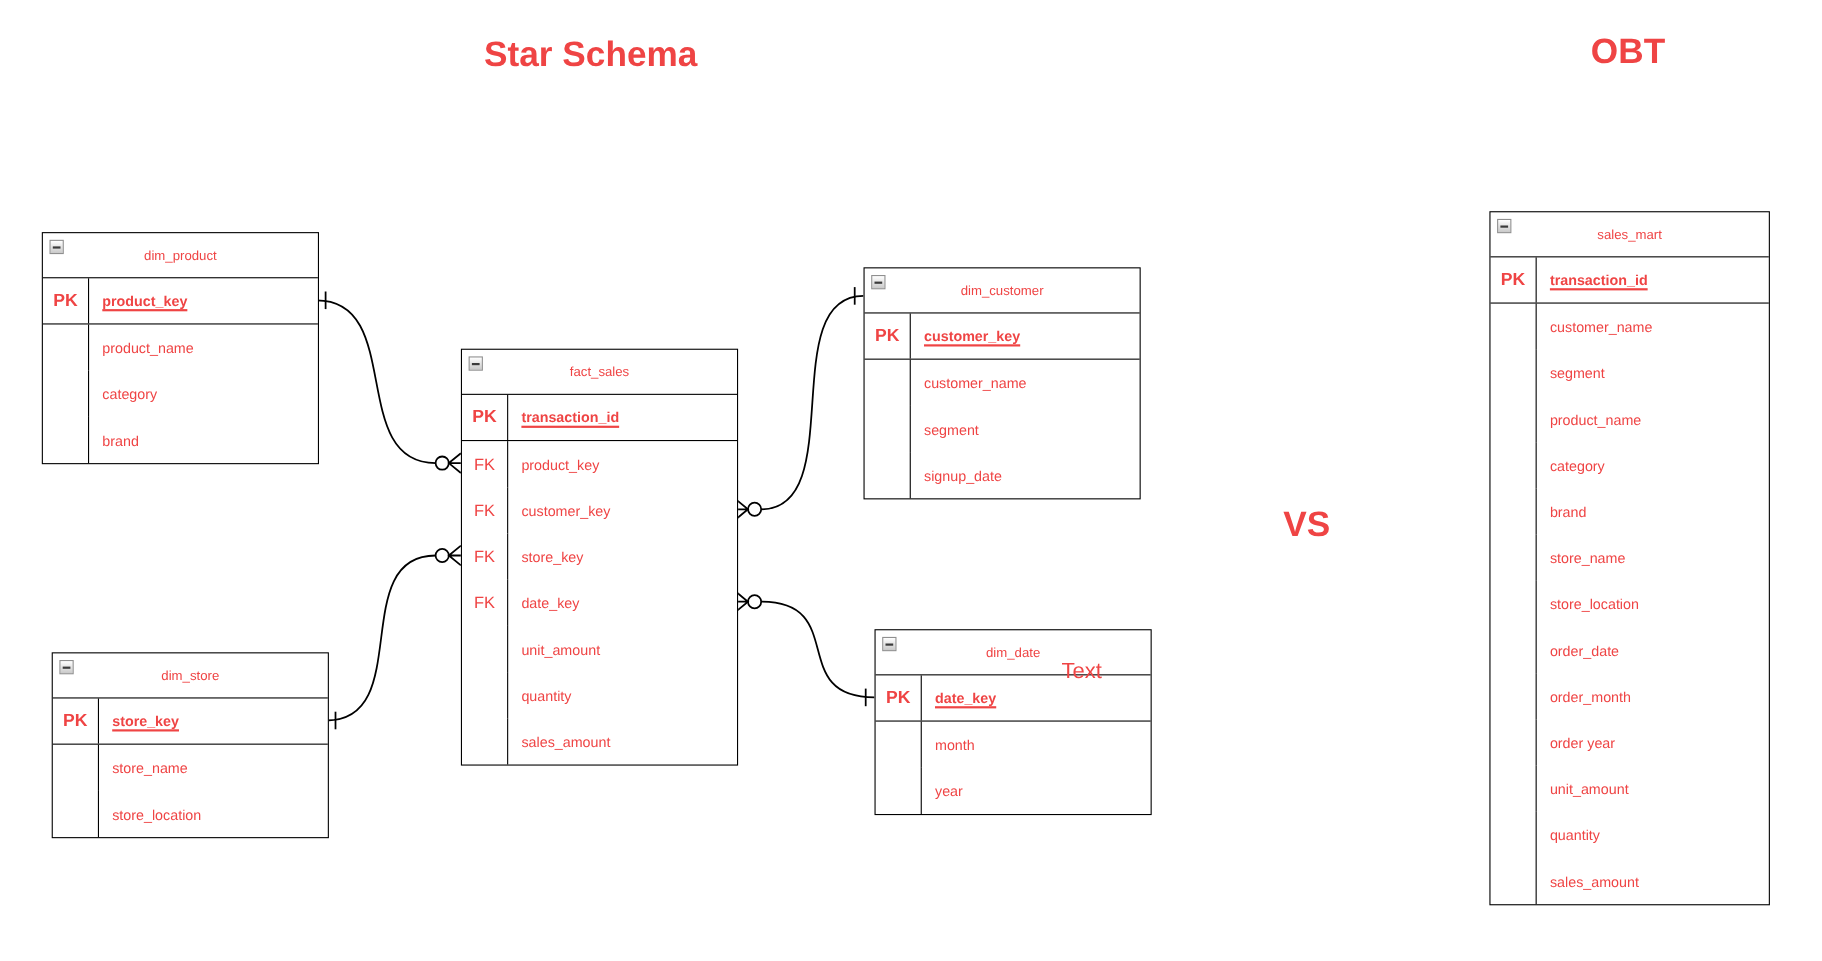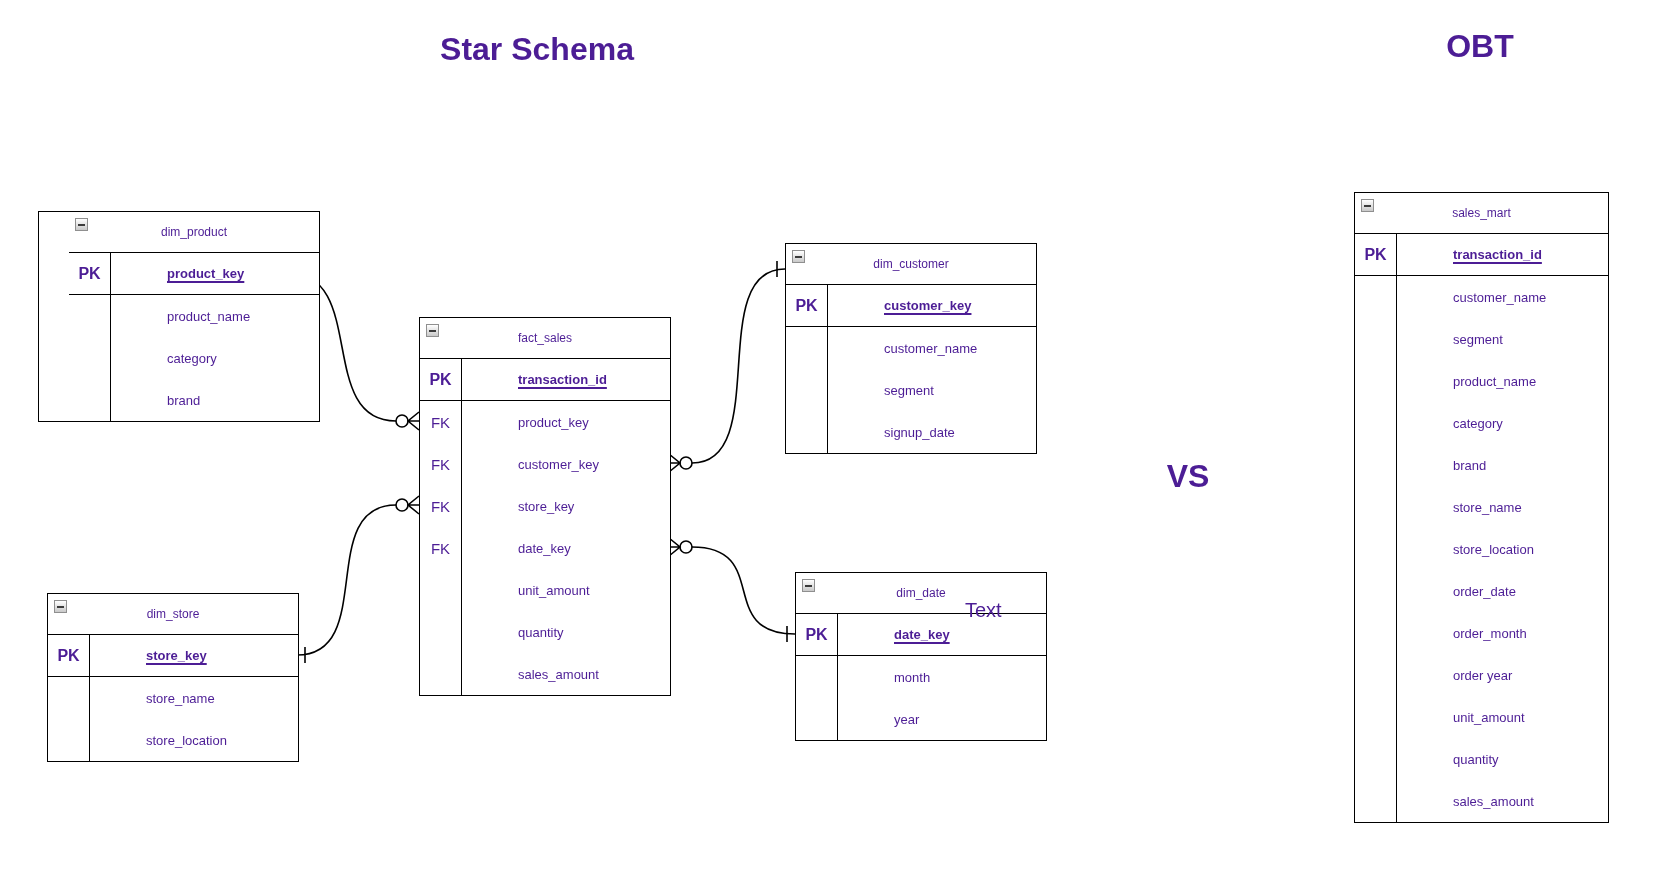--- a/index.html
+++ b/index.html
@@ -1,18 +1,18 @@
 <!DOCTYPE html>
 <html><head>
 <meta charset="utf-8">
 <style>
   html,body{margin:0;padding:0;background:#fff;}
   .canvas{
     position:relative; width:1656px; height:874px; background:#ffffff;
-    font-family:"Liberation Sans", sans-serif; color:#4c1d95; overflow:hidden;
+    font-family:"Liberation Sans", sans-serif; color:#ef4444; overflow:hidden;
   }
   .title{position:absolute; font-weight:bold; font-size:32px; text-align:center; white-space:nowrap;}
   .t-star{left:387px; top:31px;  width:300px;}
   .t-obt {left:1400px;top:28px;  width:160px;}
   .t-vs  {left:1128px;top:458px; width:120px;}
   .stray {position:absolute; left:965px; top:599px; font-size:20px; z-index:6;}
 
   .entity{
     position:absolute; background:#fff; border:1.6px solid #000; z-index:4;
   }
@@ -22,21 +22,21 @@
     font-weight:normal; font-size:12px; box-sizing:border-box;
   }
   .collapse{
     position:absolute; left:6px; top:6px; width:13px; height:13px;
     border:1px solid #8f8f8f; background:linear-gradient(#ffffff,#c9c9c9);
     box-sizing:border-box;
   }
   .collapse::after{
     content:""; position:absolute; left:2px; top:5px; width:7px; height:1.6px; background:#3b3b3b;
   }
-  .erow{display:flex; height:42px; box-sizing:border-box;gap:44px;}
+  .erow{display:flex; height:42px; box-sizing:border-box;}
   .erow.pkrow{border-bottom:1.6px solid #000;}
   .kcol{
     flex:0 0 42px; width:42px; border-right:1.6px solid #000; box-sizing:border-box;
     display:flex; align-items:center; justify-content:center; font-size:15px;
   }
   .kcol.pk{font-weight:bold; font-size:16px;}
   .fcol{
     flex:1; display:flex; align-items:center; padding-left:12px; font-size:13px; white-space:nowrap;
   }
   .fcol.pkf{font-weight:bold; text-decoration:underline; text-underline-offset:3px; text-decoration-thickness:1.5px;}
@@ -73,21 +73,21 @@
       </g>
       <g>
         <path d="M 795 634 C 715 634 772 547 692 547" class="rel-stroke"></path>
         <line x1="787" y1="626" x2="787" y2="642" class="rel-stroke"></line>
         <circle cx="686" cy="547" r="6" class="rel-circle"></circle>
         <path d="M 669 538 L 680 547 L 669 556 M 680 547 L 669 547" class="rel-stroke"></path>
       </g>
     </svg>
 
   <div id="tables">
-      <div class="entity" style="left: 38px; top: 211px; width: 250px; padding-left: 30px;">
+      <div class="entity" style="left: 38px; top: 211px; width: 250px;">
         <div class="ehead">
           <span class="collapse"></span>
           <span>dim_product</span>
         </div>
         <div class="erow pkrow">
           <div class="kcol pk">PK</div>
           <div class="fcol pkf">product_key</div>
         </div>
         <div class="erow">
           <div class="kcol"></div>

